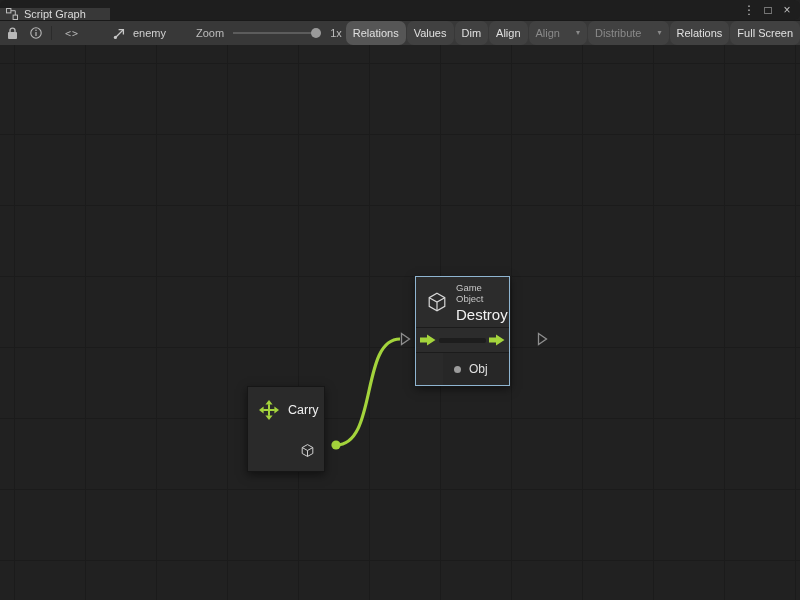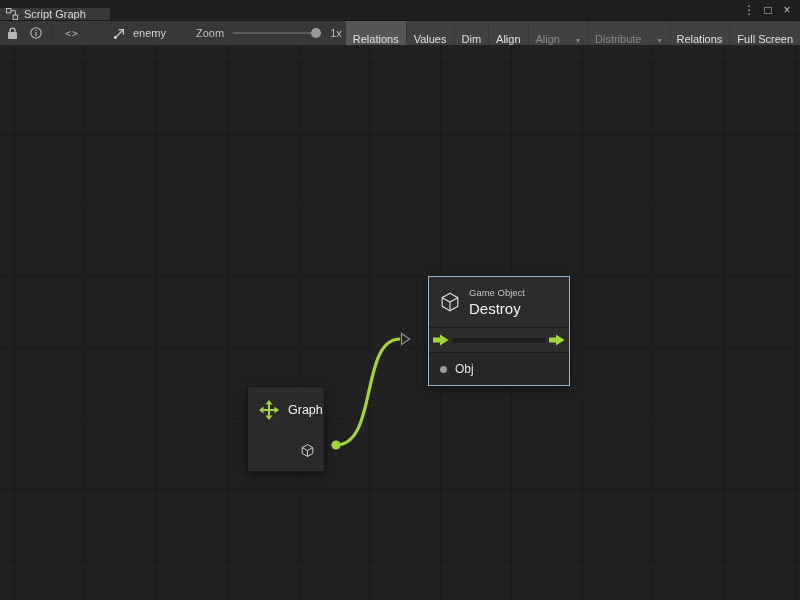--- a/index.html
+++ b/index.html
@@ -18,42 +18,42 @@
   .sep{width:1px;height:14px;background:#2b2b2b;margin:0 3px;}
   .code-icon{font-family:"DejaVu Sans Mono",monospace;font-size:10px;color:#b5b5b5;letter-spacing:1px;width:34px;text-align:center;cursor:default;}
   .asset{display:flex;align-items:center;gap:6px;margin-left:24px;color:#d0d0d0;cursor:default;}
   .zoom-wrap{display:flex;align-items:center;gap:9px;margin-left:30px;}
   .zoom-label{color:#bdbdbd;}
   .slider{position:relative;width:88px;height:10px;cursor:default;}
   .slider-track{position:absolute;top:4px;left:0;right:0;height:2px;background:#5c5c5c;}
   .slider-knob{position:absolute;top:0;right:0;width:10px;height:10px;border-radius:50%;background:#9a9a9a;}
   .zoom-value{color:#bdbdbd;text-align:right;}
   .tb-buttons{margin-left:auto;display:flex;height:100%;align-items:stretch;}
-  .tb-btn{display:flex;align-items:flex-end;gap:4px;padding:0 7px;margin-left:1px;background:#414141;color:#e0e0e0;font-size:11px;cursor:default;white-space:nowrap;}
+  .tb-btn{display:flex;align-items:center;gap:4px;padding:0 7px;margin-left:1px;background:#414141;color:#e0e0e0;font-size:11px;cursor:default;white-space:nowrap;border-radius:7px;}
   .tb-btn.active{background:#565656;}
   .tb-btn.disabled{color:#8a8a8a;gap:16px;}
   .caret{font-size:8px;line-height:1;}
 
   
   .canvas{position:relative;flex:1;overflow:hidden;background-color:#212121;
     background-image:linear-gradient(#1b1b1b 1px,transparent 1px),linear-gradient(90deg,#1b1b1b 1px,transparent 1px);
     background-size:71px 71px;background-position:14px 18px;}
   .wires{position:absolute;left:0;top:0;}
 
   .node{position:absolute;box-sizing:border-box;background:#2a2a2a;border:1px solid #161616;box-shadow:0 3px 9px rgba(0,0,0,.5);color:#e4e4e4;}
   .node.selected{border:1px solid #8fb5d1;}
 
-  #node-destroy{left:428px;top:231px;width:142px;}
+  #node-destroy{left:415px;top:231px;width:95px;}
   .node-header{box-sizing:border-box;height:50px;display:flex;align-items:center;gap:8px;padding:0 10px;background:#2c2c2c;}
   .hdr-text{display:flex;flex-direction:column;gap:2px;}
   .node-cat{font-size:9.5px;color:#c6c6c6;}
   .node-title{font-size:15px;color:#f2f2f2;}
   .flow-row{box-sizing:border-box;height:26px;display:flex;align-items:center;padding:0 4px;background:#2c2c2c;border-top:1px solid #1b1b1b;border-bottom:1px solid #1b1b1b;}
   .flow-strip{flex:1;height:5px;margin:0 3px;background:#1d1d1d;border-radius:2px;}
-  .port-row{box-sizing:border-box;height:32px;display:flex;align-items:center;gap:8px;padding:0 11px;background:#272727;}
+  .port-row{box-sizing:border-box;height:32px;display:flex;align-items:center;gap:8px;padding:0 11px;background:#272727;margin-left:27px;}
   .port-dot{width:7px;height:7px;border-radius:50%;background:#9c9c9c;}
   .port-label{font-size:12px;color:#e0e0e0;}
 
   .flow-tri{position:absolute;width:11px;height:14px;}
   #tri-in{left:400px;top:287px;}
   #tri-out{left:537px;top:287px;}
 
   #node-this{left:247px;top:341px;width:78px;height:86px;}
   .this-row{display:flex;align-items:center;gap:9px;padding:13px 0 0 11px;}
   .this-title{font-size:12.5px;color:#f0f0f0;}
@@ -202,21 +202,21 @@
       <div class="this-row">
         <span>
           <svg width="20" height="20" viewBox="0 0 20 20" fill="#a4d43c">
               <path d="M10 0 L13.6 4.6 H6.4 Z"></path>
               <path d="M10 20 L13.6 15.4 H6.4 Z"></path>
               <path d="M0 10 L4.6 6.4 V13.6 Z"></path>
               <path d="M20 10 L15.4 6.4 V13.6 Z"></path>
               <path d="M9 4.2 h2 v4.8 h4.8 v2 h-4.8 v4.8 h-2 v-4.8 H4.2 V9 h4.8 Z"></path>
             </svg>
         </span>
-        <span class="this-title">Graph</span>
+        <span class="this-title">Carry</span>
       </div>
       <span class="this-cube">
         <svg width="15" height="15" viewBox="0 0 24 24">
             <path d="M12 2.5 L20.5 7.25 V16.75 L12 21.5 L3.5 16.75 V7.25 Z" fill="none" stroke="#cfcfcf" stroke-width="1.6"></path>
             <path d="M3.5 7.25 L12 12 L20.5 7.25 M12 12 V21.5" fill="none" stroke="#cfcfcf" stroke-width="1.6"></path>
           </svg>
       </span>
     </div>
 
   </div>

